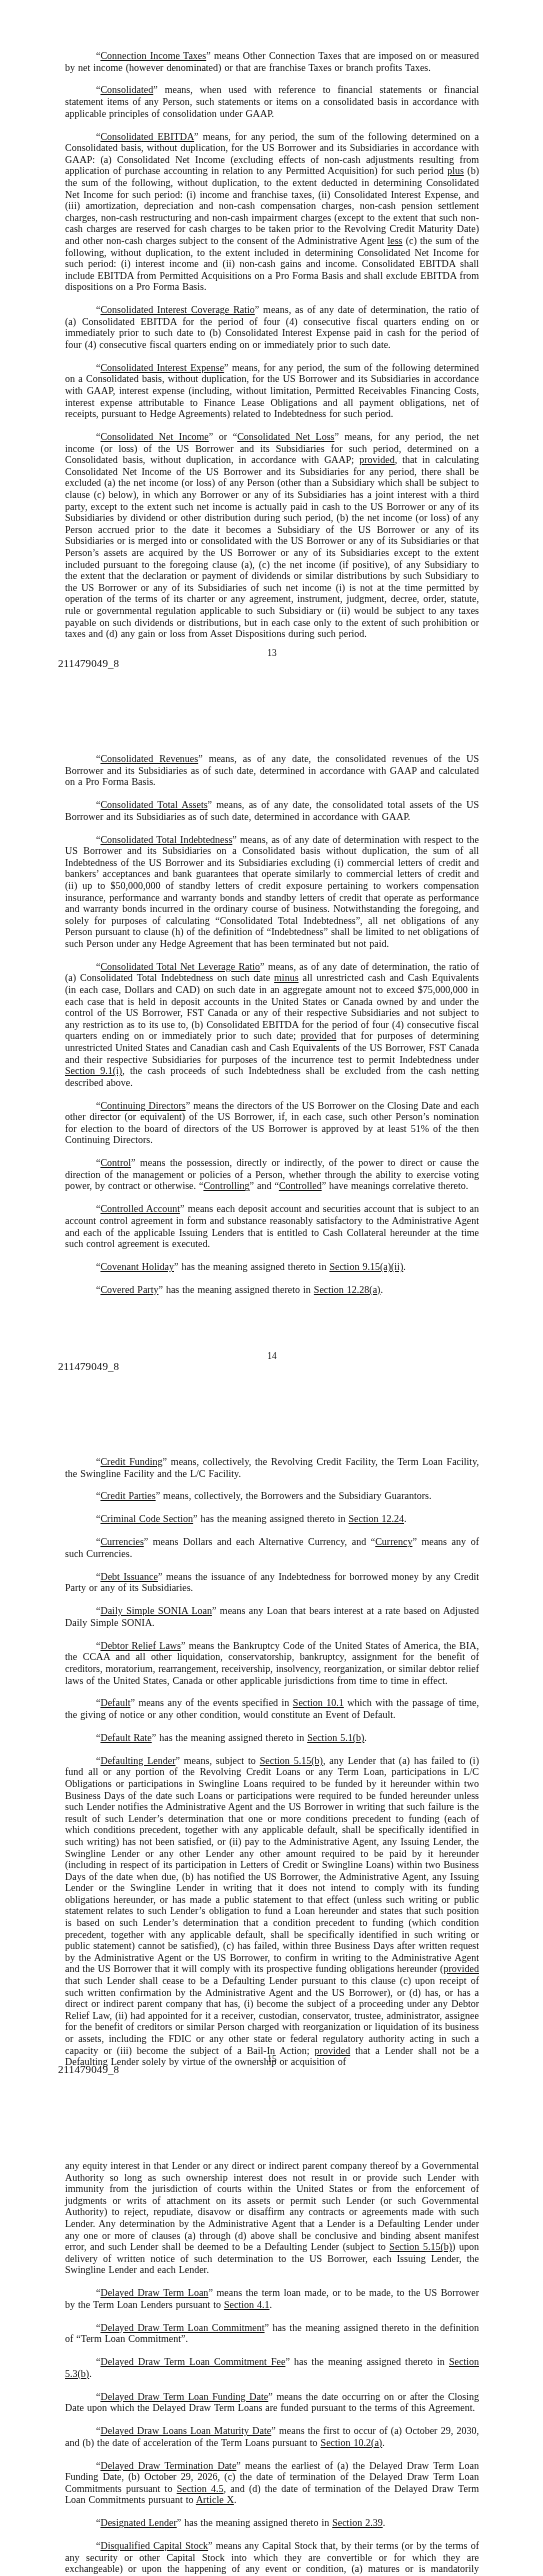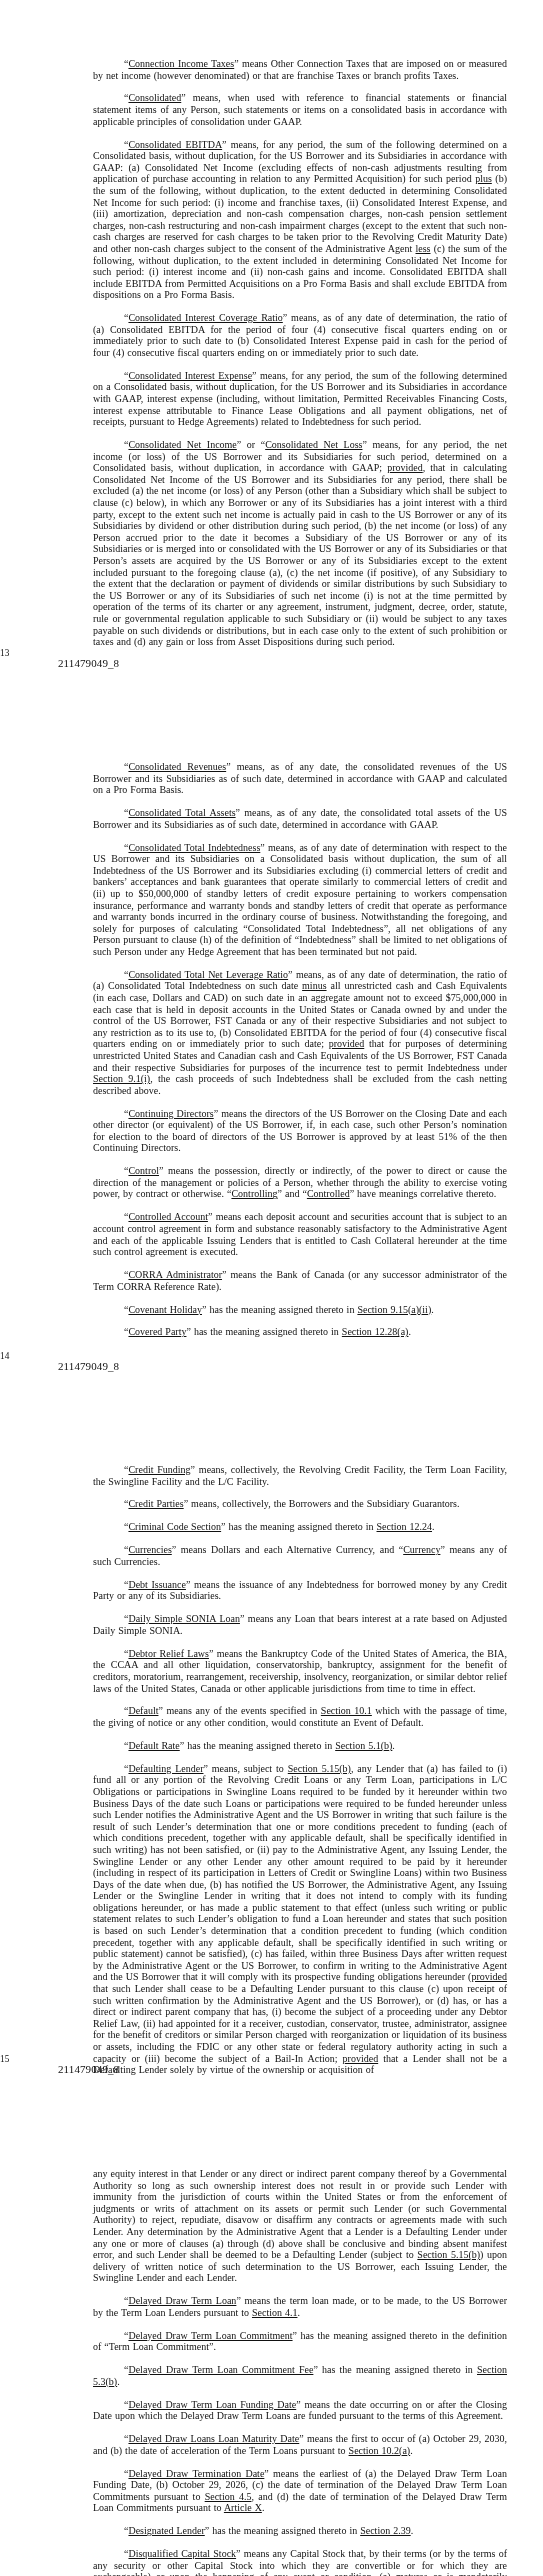--- a/index.html
+++ b/index.html
@@ -5,35 +5,35 @@
   html,body{margin:0;padding:0;background:#ffffff;}
   body{
     width:544px;height:2813px;position:relative;
     font-family:"Liberation Serif","DejaVu Serif",serif;
     color:#111;
   }
   .page{
     position:absolute;left:0;width:544px;height:703px;background:#fff;overflow:hidden;
   }
   .content{
-    position:absolute;left:65px;width:414px;top:58px;margin-left:28px;
+    position:absolute;left:65px;width:414px;top:50px;
   }
   .content p{
     margin:0 0 11.3px 0;
     text-indent:31px;
     text-align:justify;
     font-size:10px;
     line-height:11.6px;
     word-spacing:0.5px;
   }
   .content p.noindent{text-indent:0;}
   .u{text-decoration:underline;}
   .pagenum{
     position:absolute;top:648px;left:0;width:100%;
-    text-align:left;font-size:9.3px;line-height:10.3px;
+    text-align:center;font-size:9.3px;line-height:10.3px;
   }
   .docid{
     position:absolute;top:660px;left:58px;
     font-size:11px;line-height:7.7px;letter-spacing:0.1px;
   }
 </style>
 </head>
 <body>
 
 <div id="doc">
@@ -51,21 +51,20 @@
     </section>
     <section class="page" style="top: 703px;">
       <div class="content">
         <p><span>“</span><span class="u">Consolidated Revenues</span><span>” means, as of any date, the consolidated revenues of the US Borrower and its Subsidiaries as of such date, determined in accordance with GAAP and calculated on a Pro Forma Basis.</span></p>
         <p><span>“</span><span class="u">Consolidated Total Assets</span><span>” means, as of any date, the consolidated total assets of the US Borrower and its Subsidiaries as of such date, determined in accordance with GAAP.</span></p>
         <p><span>“</span><span class="u">Consolidated Total Indebtedness</span><span>” means, as of any date of determination with respect to the US Borrower and its Subsidiaries on a Consolidated basis without duplication, the sum of all Indebtedness of the US Borrower and its Subsidiaries excluding (i) commercial letters of credit and bankers’ acceptances and bank guarantees that operate similarly to commercial letters of credit and (ii) up to $50,000,000 of standby letters of credit exposure pertaining to workers compensation insurance, performance and warranty bonds and standby letters of credit that operate as performance and warranty bonds incurred in the ordinary course of business.  Notwithstanding the foregoing, and solely for purposes of calculating “Consolidated Total Indebtedness”, all net obligations of any Person pursuant to clause (h) of the definition of “Indebtedness” shall be limited to net obligations of such Person under any Hedge Agreement that has been terminated but not paid.</span></p>
         <p><span>“</span><span class="u">Consolidated Total Net Leverage Ratio</span><span>” means, as of any date of determination, the ratio of (a) Consolidated Total Indebtedness on such date </span><span class="u">minus</span><span> all unrestricted cash and Cash Equivalents (in each case, Dollars and CAD) on such date in an aggregate amount not to exceed $75,000,000 in each case that is held in deposit accounts in the United States or Canada owned by and under the control of the US Borrower, FST Canada or any of their respective Subsidiaries and not subject to any restriction as to its use to, (b) Consolidated EBITDA for the period of four (4) consecutive fiscal quarters ending on or immediately prior to such date; </span><span class="u">provided</span><span> that for purposes of determining unrestricted United States and Canadian cash and Cash Equivalents of the US Borrower, FST Canada and their respective Subsidiaries for purposes of the incurrence test to permit Indebtedness under </span><span class="u">Section 9.1(i)</span><span>, the cash proceeds of such Indebtedness shall be excluded from the cash netting described above.</span></p>
         <p><span>“</span><span class="u">Continuing Directors</span><span>” means the directors of the US Borrower on the Closing Date and each other director (or equivalent) of the US Borrower, if, in each case, such other Person’s nomination for election to the board of directors of the US Borrower is approved by at least 51% of the then Continuing Directors.</span></p>
         <p><span>“</span><span class="u">Control</span><span>” means the possession, directly or indirectly, of the power to direct or cause the direction of the management or policies of a Person, whether through the ability to exercise voting power, by contract or otherwise.  “</span><span class="u">Controlling</span><span>” and “</span><span class="u">Controlled</span><span>” have meanings correlative thereto.</span></p>
         <p><span>“</span><span class="u">Controlled Account</span><span>” means each deposit account and securities account that is subject to an account control agreement in form and substance reasonably satisfactory to the Administrative Agent and each of the applicable Issuing Lenders that is entitled to Cash Collateral hereunder at the time such control agreement is executed.</span></p>
-        <p><span>“</span><span class="u">CORRA Administrator</span><span>” means the Bank of Canada (or any successor administrator of the Term CORRA Reference Rate).</span></p>
         <p><span>“</span><span class="u">Covenant Holiday</span><span>” has the meaning assigned thereto in </span><span class="u">Section 9.15(a)(ii)</span><span>.</span></p>
         <p><span>“</span><span class="u">Covered Party</span><span>” has the meaning assigned thereto in </span><span class="u">Section 12.28(a)</span><span>.</span></p>
       </div>
       <div class="pagenum">14</div>
       <div class="docid">211479049_8</div>
     </section>
     <section class="page" style="top: 1406px;">
       <div class="content">
         <p><span>“</span><span class="u">Credit Funding</span><span>” means, collectively, the Revolving Credit Facility, the Term Loan Facility, the Swingline Facility and the L/C Facility.</span></p>
         <p><span>“</span><span class="u">Credit Parties</span><span>” means, collectively, the Borrowers and the Subsidiary Guarantors.</span></p>

